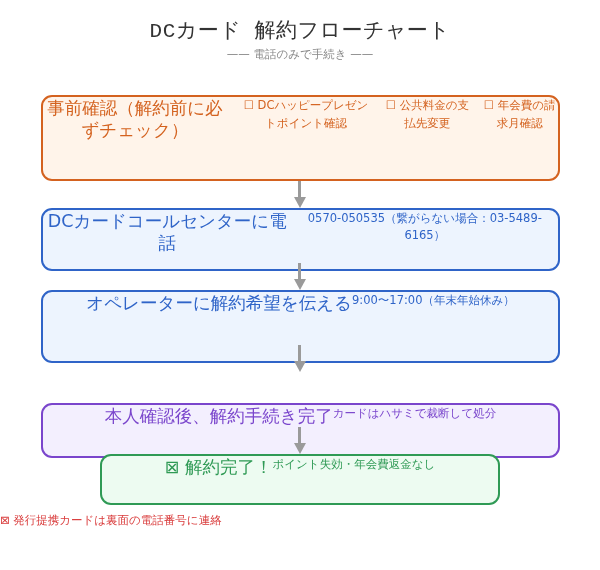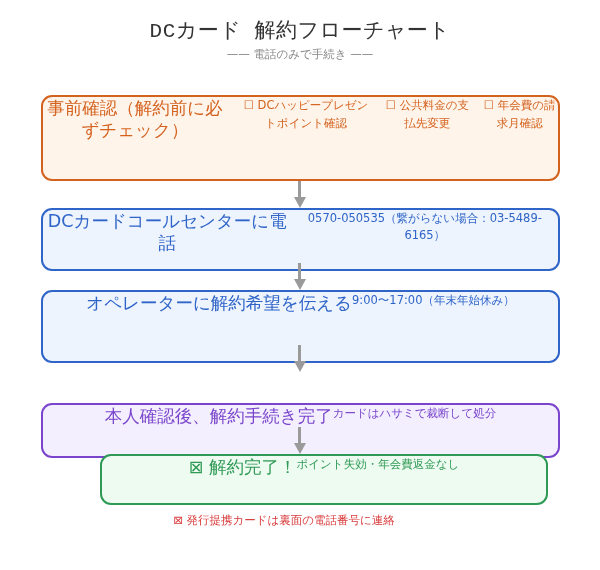--- a/index.html
+++ b/index.html
@@ -11,31 +11,31 @@
                 font-size:11.5px; color:#888888; }
     .box { position:absolute; box-sizing:border-box; border:2px solid; border-radius:11px;
            text-align:center; display:flex; flex-direction:row; justify-content:center; }
     .box .head { font-size:17.5px; line-height:22px; }
     .box .sub { font-size:11.5px; line-height:17px; }
     .b1 { left:41px; top:95px; width:519px; height:86px; border-color:#d4621f; background:#fff4ea; color:#d4621f; }
     .b1 .sub { line-height:17.5px;padding-left:12px; }
     .b2 { left:41px; top:208px; width:519px; height:63px; border-color:#2f64c8; background:#edf4fe; color:#2f64c8; }
     .b3 { left:41px; top:290px; width:519px; height:73px; border-color:#2f64c8; background:#edf4fe; color:#2f64c8; }
     .b4 { left:41px; top:372px; width:519px; height:55px; border-color:#7a45cc; background:#f3effe; color:#7a45cc;margin-top:31px; }
-    .b5 { left:100px; top:454px; width:448px; height:51px; border-color:#2f9a55; background:#edfbf1; color:#2f9a55; }
+    .b5 { left:100px; top:454px; width:400px; height:51px; border-color:#2f9a55; background:#edfbf1; color:#2f9a55; }
     .arrow { position:absolute; left:294px; width:12px; }
     .arrow .shaft { position:absolute; left:4px; top:0; width:3px; background:#9a9a9a; }
     .arrow .headtri { position:absolute; left:0; bottom:0; width:0; height:0;
                       border-left:6px solid transparent; border-right:6px solid transparent;
                       border-top:11px solid #9a9a9a; }
     .a1 { top:181px; height:27px; } .a1 .shaft { height:17px; }
     .a2 { top:263px; height:27px; } .a2 .shaft { height:17px; }
     .a3 { top:345px; height:27px; } .a3 .shaft { height:17px; }
     .a4 { top:427px; height:27px; } .a4 .shaft { height:17px; }
-    .notes { position:absolute; top:512px; left:0; width:568px; text-align:center;
+    .notes { position:absolute; top:512px; left:0; width:568px; 
              font-size:11.5px; line-height:17px; color:#d93a3a; }
   </style>
 </head>
 <body>
 
 <div class="title">DCカード 解約フローチャート</div>
 <div class="subtitle">—— 電話のみで手続き ——</div>
 
 <div class="box b1">
   <div class="head">事前確認（解約前に必ずチェック）</div>

